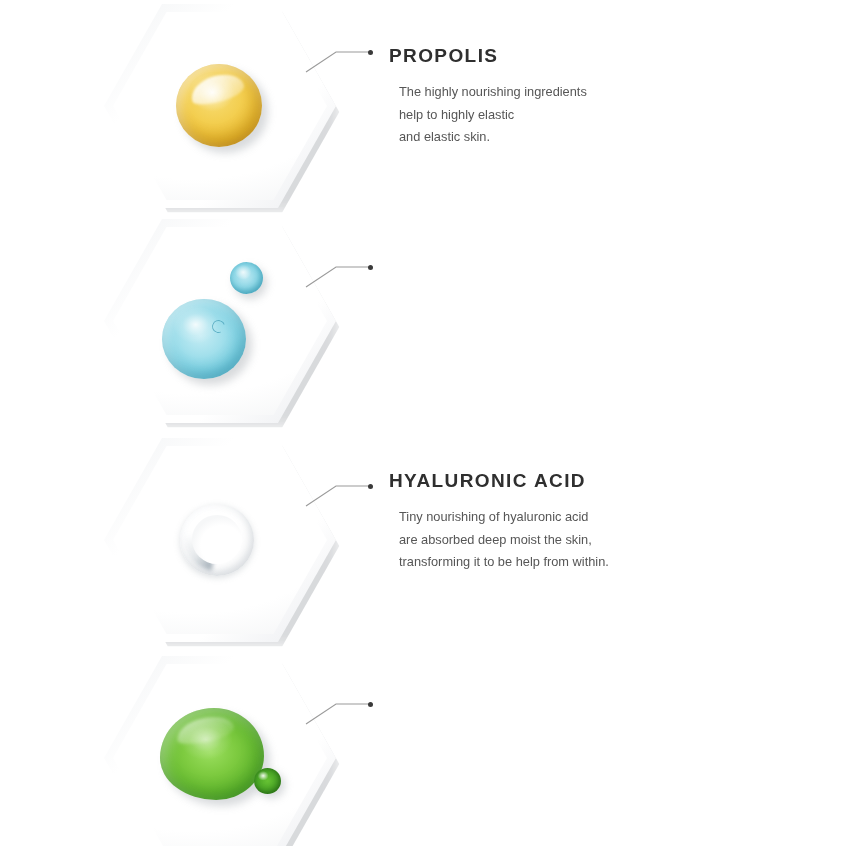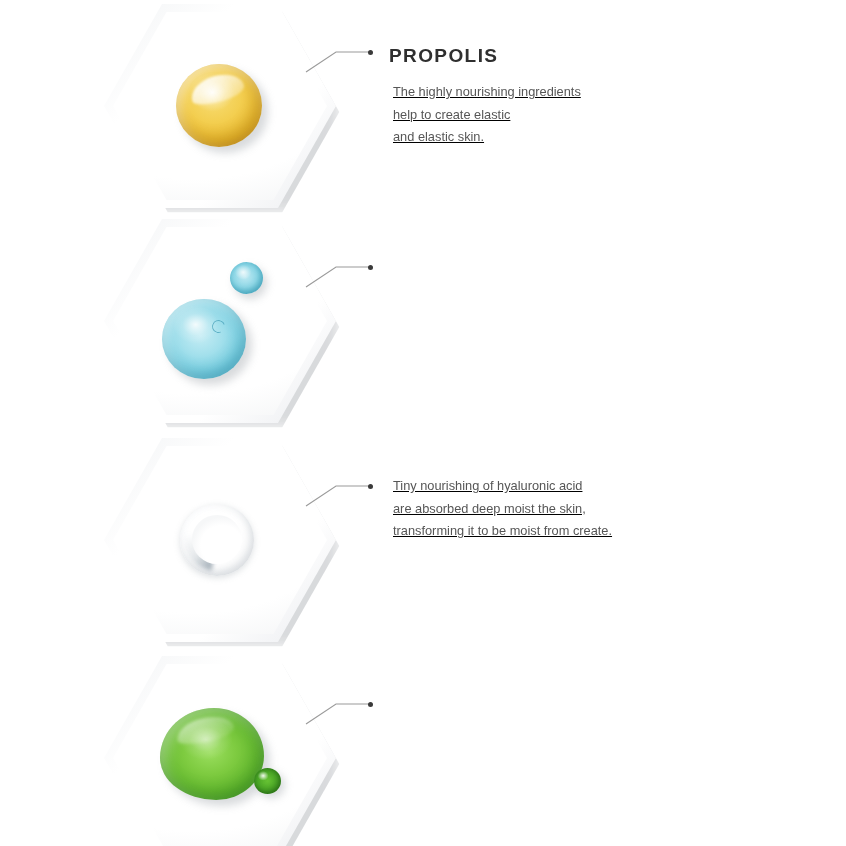--- a/index.html
+++ b/index.html
@@ -64,21 +64,21 @@
     background:#3a3a3a;
   }
 
   
   .txt{position:absolute;left:389px;width:430px;}
   .title{
     font-size:19px;font-weight:bold;color:#2f2f2f;
     letter-spacing:1.4px;margin:0 0 16px 0;line-height:1;
     white-space:nowrap;
   }
-  .desc{margin:4px;padding:0;list-style:none;text-decoration:underline;}
+  .desc{margin:10px;padding:0;list-style:none;}
   .desc li{
     font-size:12.8px;color:#565656;line-height:22.5px;white-space:nowrap;
   }
 
   
   .drop{position:absolute;border-radius:50%;}
   .drop-sh{position:absolute;border-radius:50%;filter:blur(4px);opacity:.38;background:#9aa0a6;}
 
   
   .gold-big{
@@ -184,21 +184,21 @@
       <svg width="120" height="212" viewBox="0 0 120 212" aria-hidden="true">
         <polyline points="6,72 36,52 70,52" fill="none" stroke="#9a9a9a" stroke-width="1.1"></polyline>
       </svg>
       <div class="dot" style="left:68px;top:50px;"></div>
     </div>
 
     <div class="txt" style="top:46px;">
       <h2 class="title">PROPOLIS</h2>
       <ul class="desc">
         <li>The highly nourishing ingredients</li>
-        <li>help to create elastic</li>
+        <li>help to highly elastic</li>
         <li>and elastic skin.</li>
       </ul>
     </div>
   </div>
 
   <div class="row" style="top:215px;">
 
     <div class="hex-wrap">
       <div class="hex hex-shadow"></div>
       <div class="hex hex-base"></div>
@@ -216,24 +216,25 @@
     </div>
 
     <div class="connector">
       <svg width="120" height="212" viewBox="0 0 120 212" aria-hidden="true">
         <polyline points="6,72 36,52 70,52" fill="none" stroke="#9a9a9a" stroke-width="1.1"></polyline>
       </svg>
       <div class="dot" style="left:68px;top:50px;"></div>
     </div>
 
     <div class="txt" style="top:256px;">
+      <h2 class="title">HYALURONIC ACID</h2>
       <ul class="desc">
         <li>Tiny nourishing of hyaluronic acid</li>
         <li>are absorbed deep moist the skin,</li>
-        <li>transforming it to be moist from create.</li>
+        <li>transforming it to be help from within.</li>
       </ul>
     </div>
   </div>
 
   <div class="row" style="top:434px;">
 
     <div class="hex-wrap">
       <div class="hex hex-shadow"></div>
       <div class="hex hex-base"></div>
       <div class="hex-bevel-l"></div>

